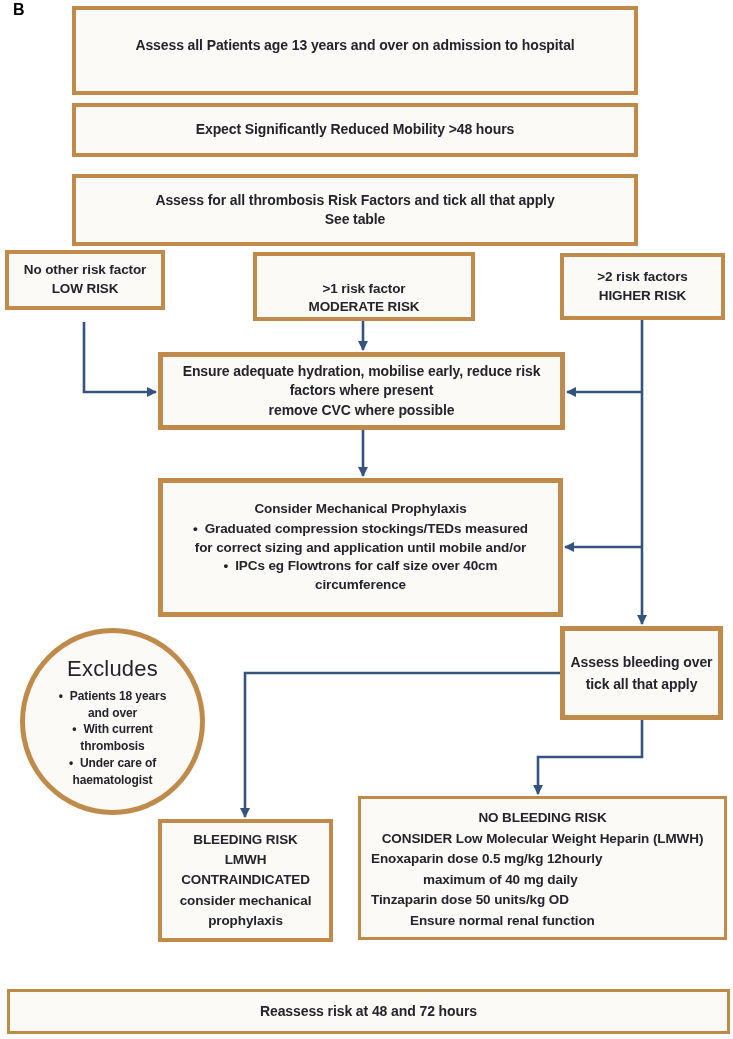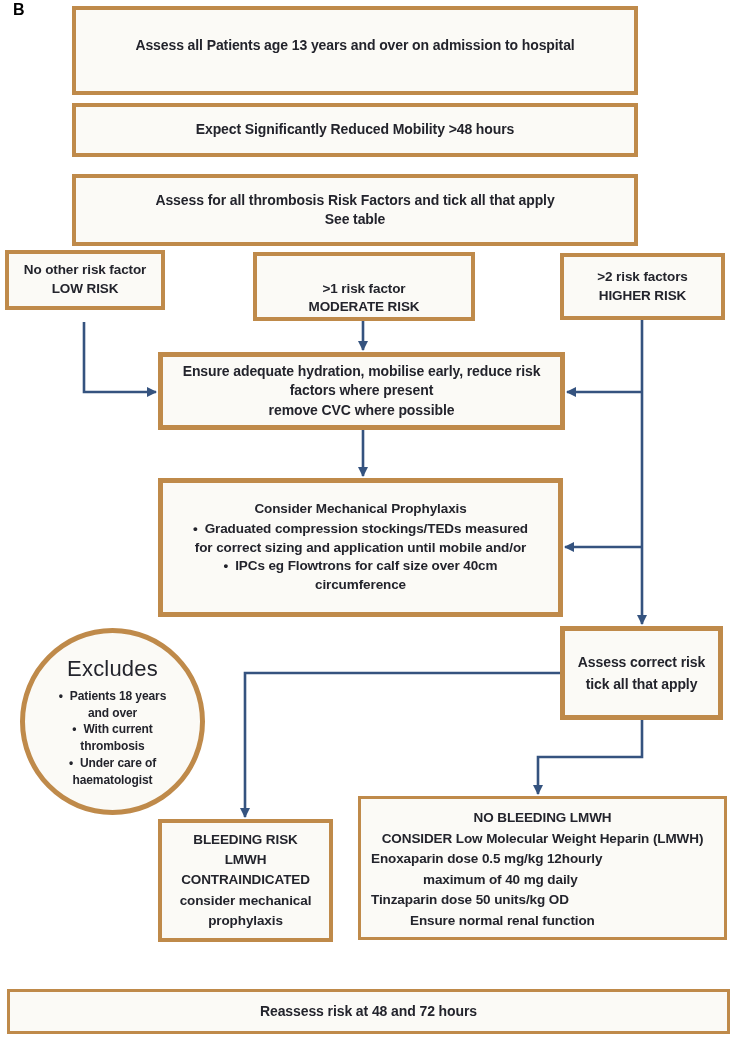--- a/index.html
+++ b/index.html
@@ -128,33 +128,33 @@
   <div class="node n-excludes">
     <span class="title">Excludes</span>
     <ul class="bullets">
       <li><span class="bullet">•</span><span>Patients 18 years and over</span></li>
       <li><span class="bullet">•</span><span>With current thrombosis</span></li>
       <li><span class="bullet">•</span><span>Under care of haematologist</span></li>
     </ul>
   </div>
 
   <div class="node n-assess-bleeding">
-    <span class="line">Assess correct risk</span>
+    <span class="line">Assess bleeding over</span>
     <span class="line">tick all that apply</span>
   </div>
 
   <div class="node n-bleeding">
     <span class="line">BLEEDING RISK</span>
     <span class="line">LMWH</span>
     <span class="line">CONTRAINDICATED</span>
     <span class="line">consider mechanical prophylaxis</span>
   </div>
 
   <div class="node n-no-bleeding">
-    <span class="line">NO BLEEDING LMWH</span>
+    <span class="line">NO BLEEDING RISK</span>
     <span class="line">CONSIDER Low Molecular Weight Heparin (LMWH)</span>
     <span class="line al">Enoxaparin dose 0.5 mg/kg 12hourly</span>
     <span class="line in1">maximum of 40 mg daily</span>
     <span class="line al">Tinzaparin dose 50 units/kg OD</span>
     <span class="line in2">Ensure normal renal function</span>
   </div>
 
   <div class="node n-reassess">
     <span class="line">Reassess risk at 48 and 72 hours</span>
   </div>

